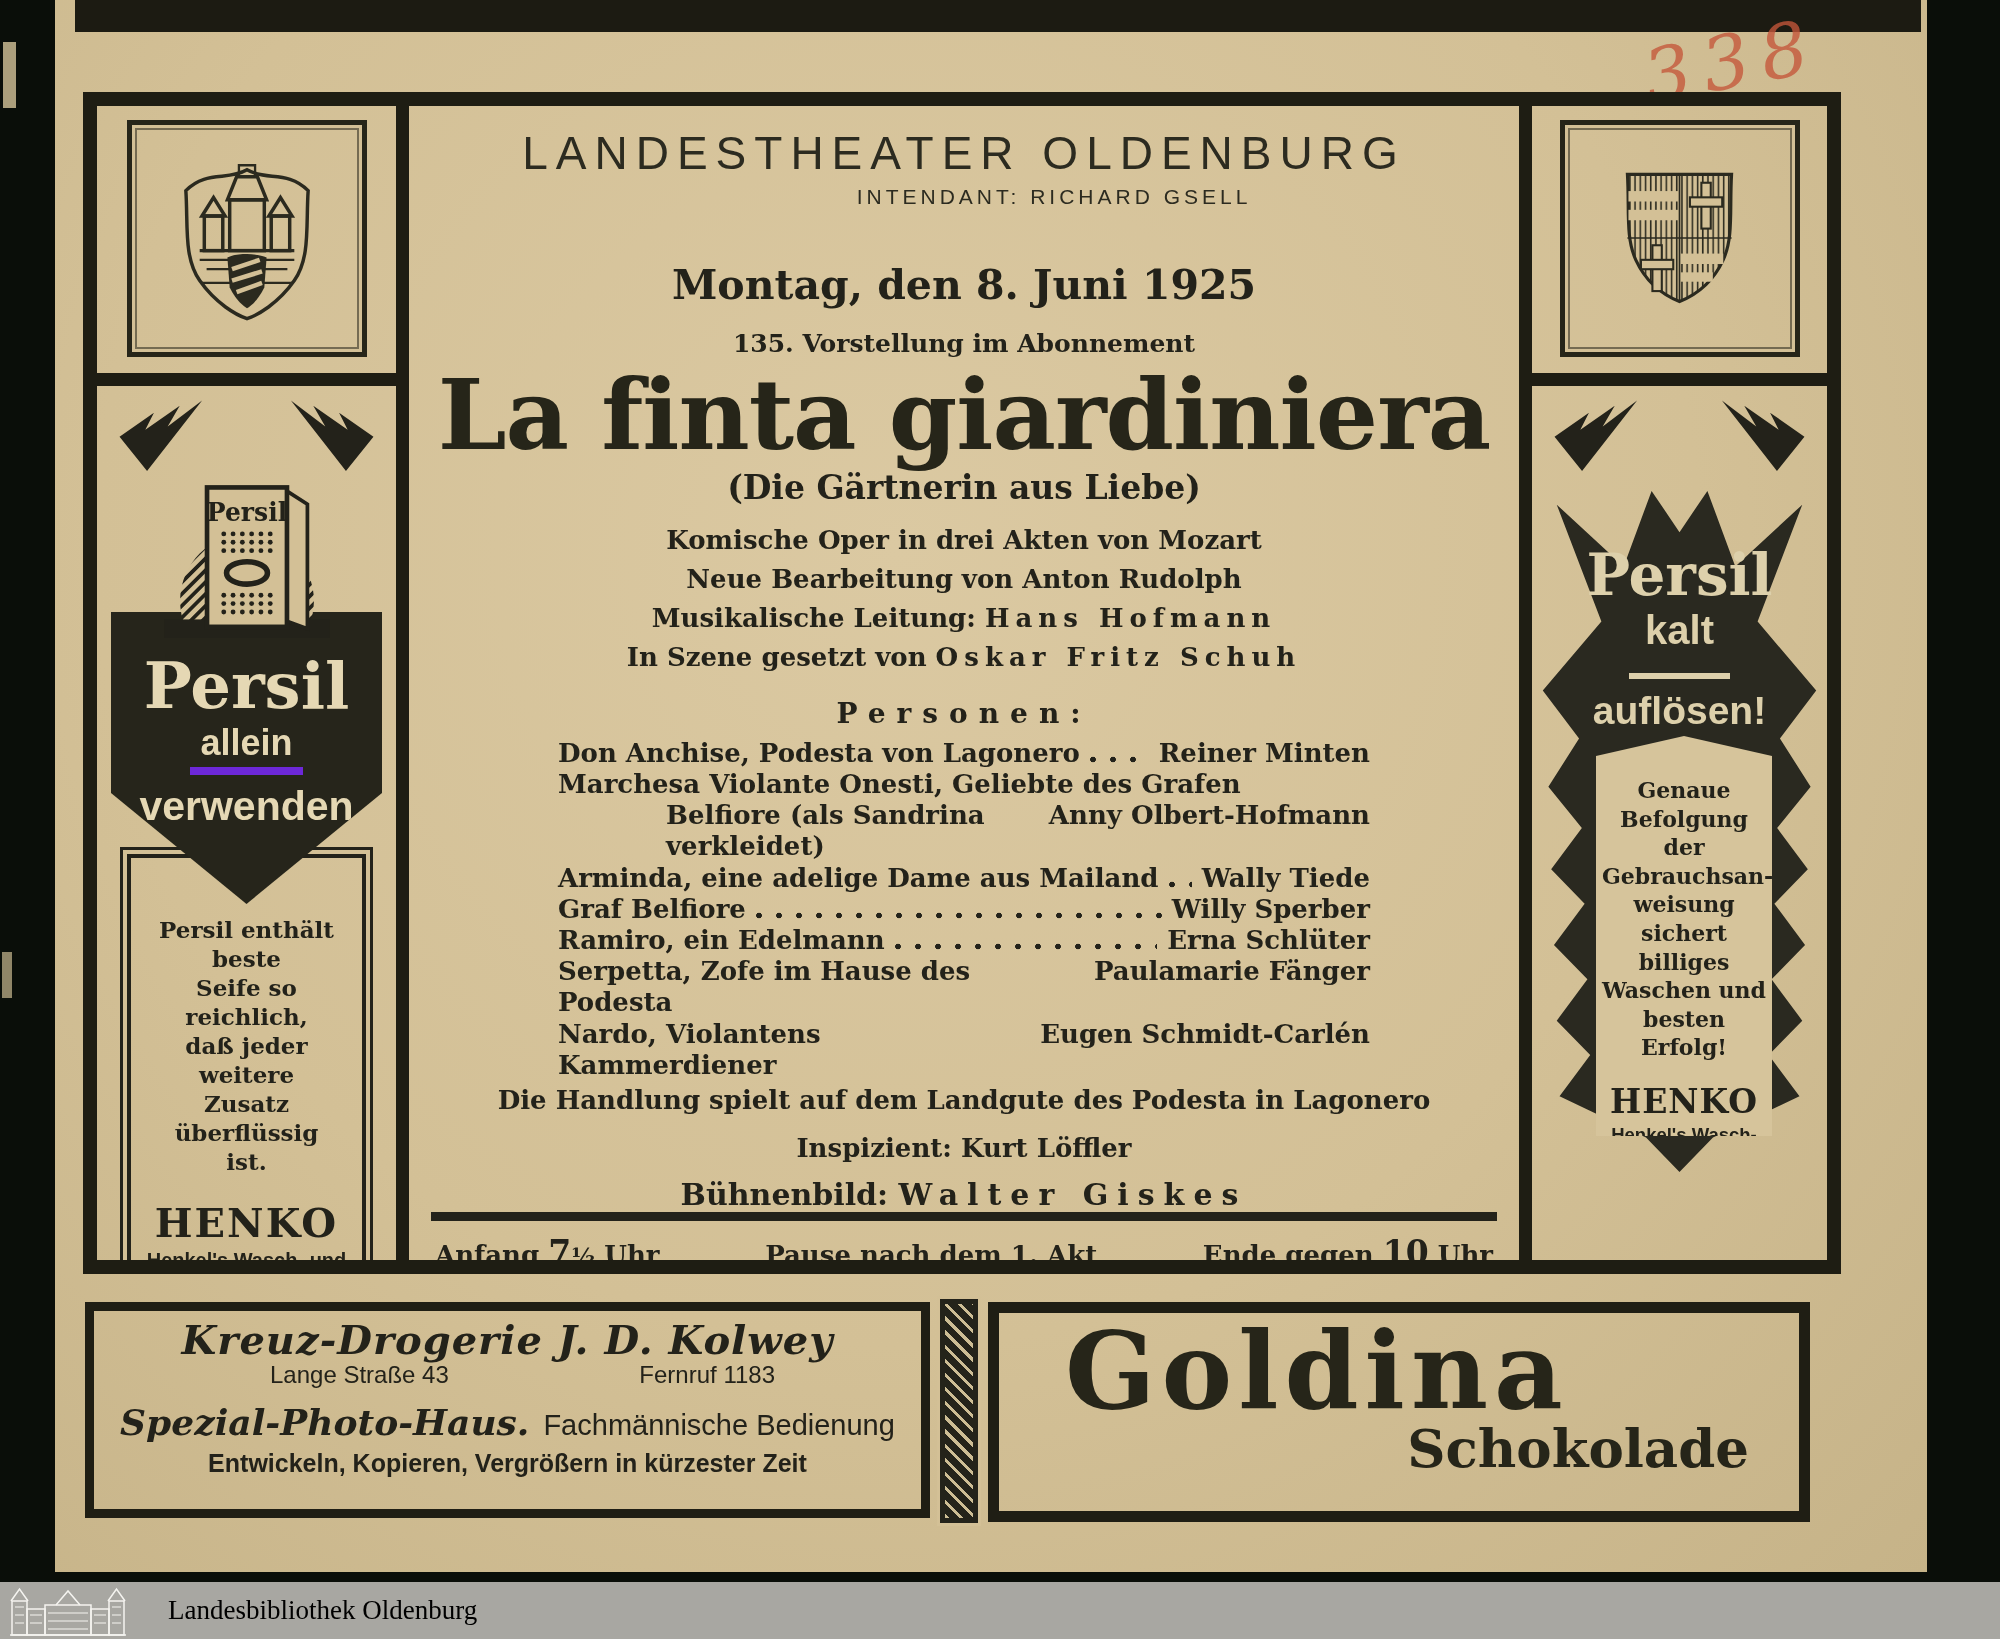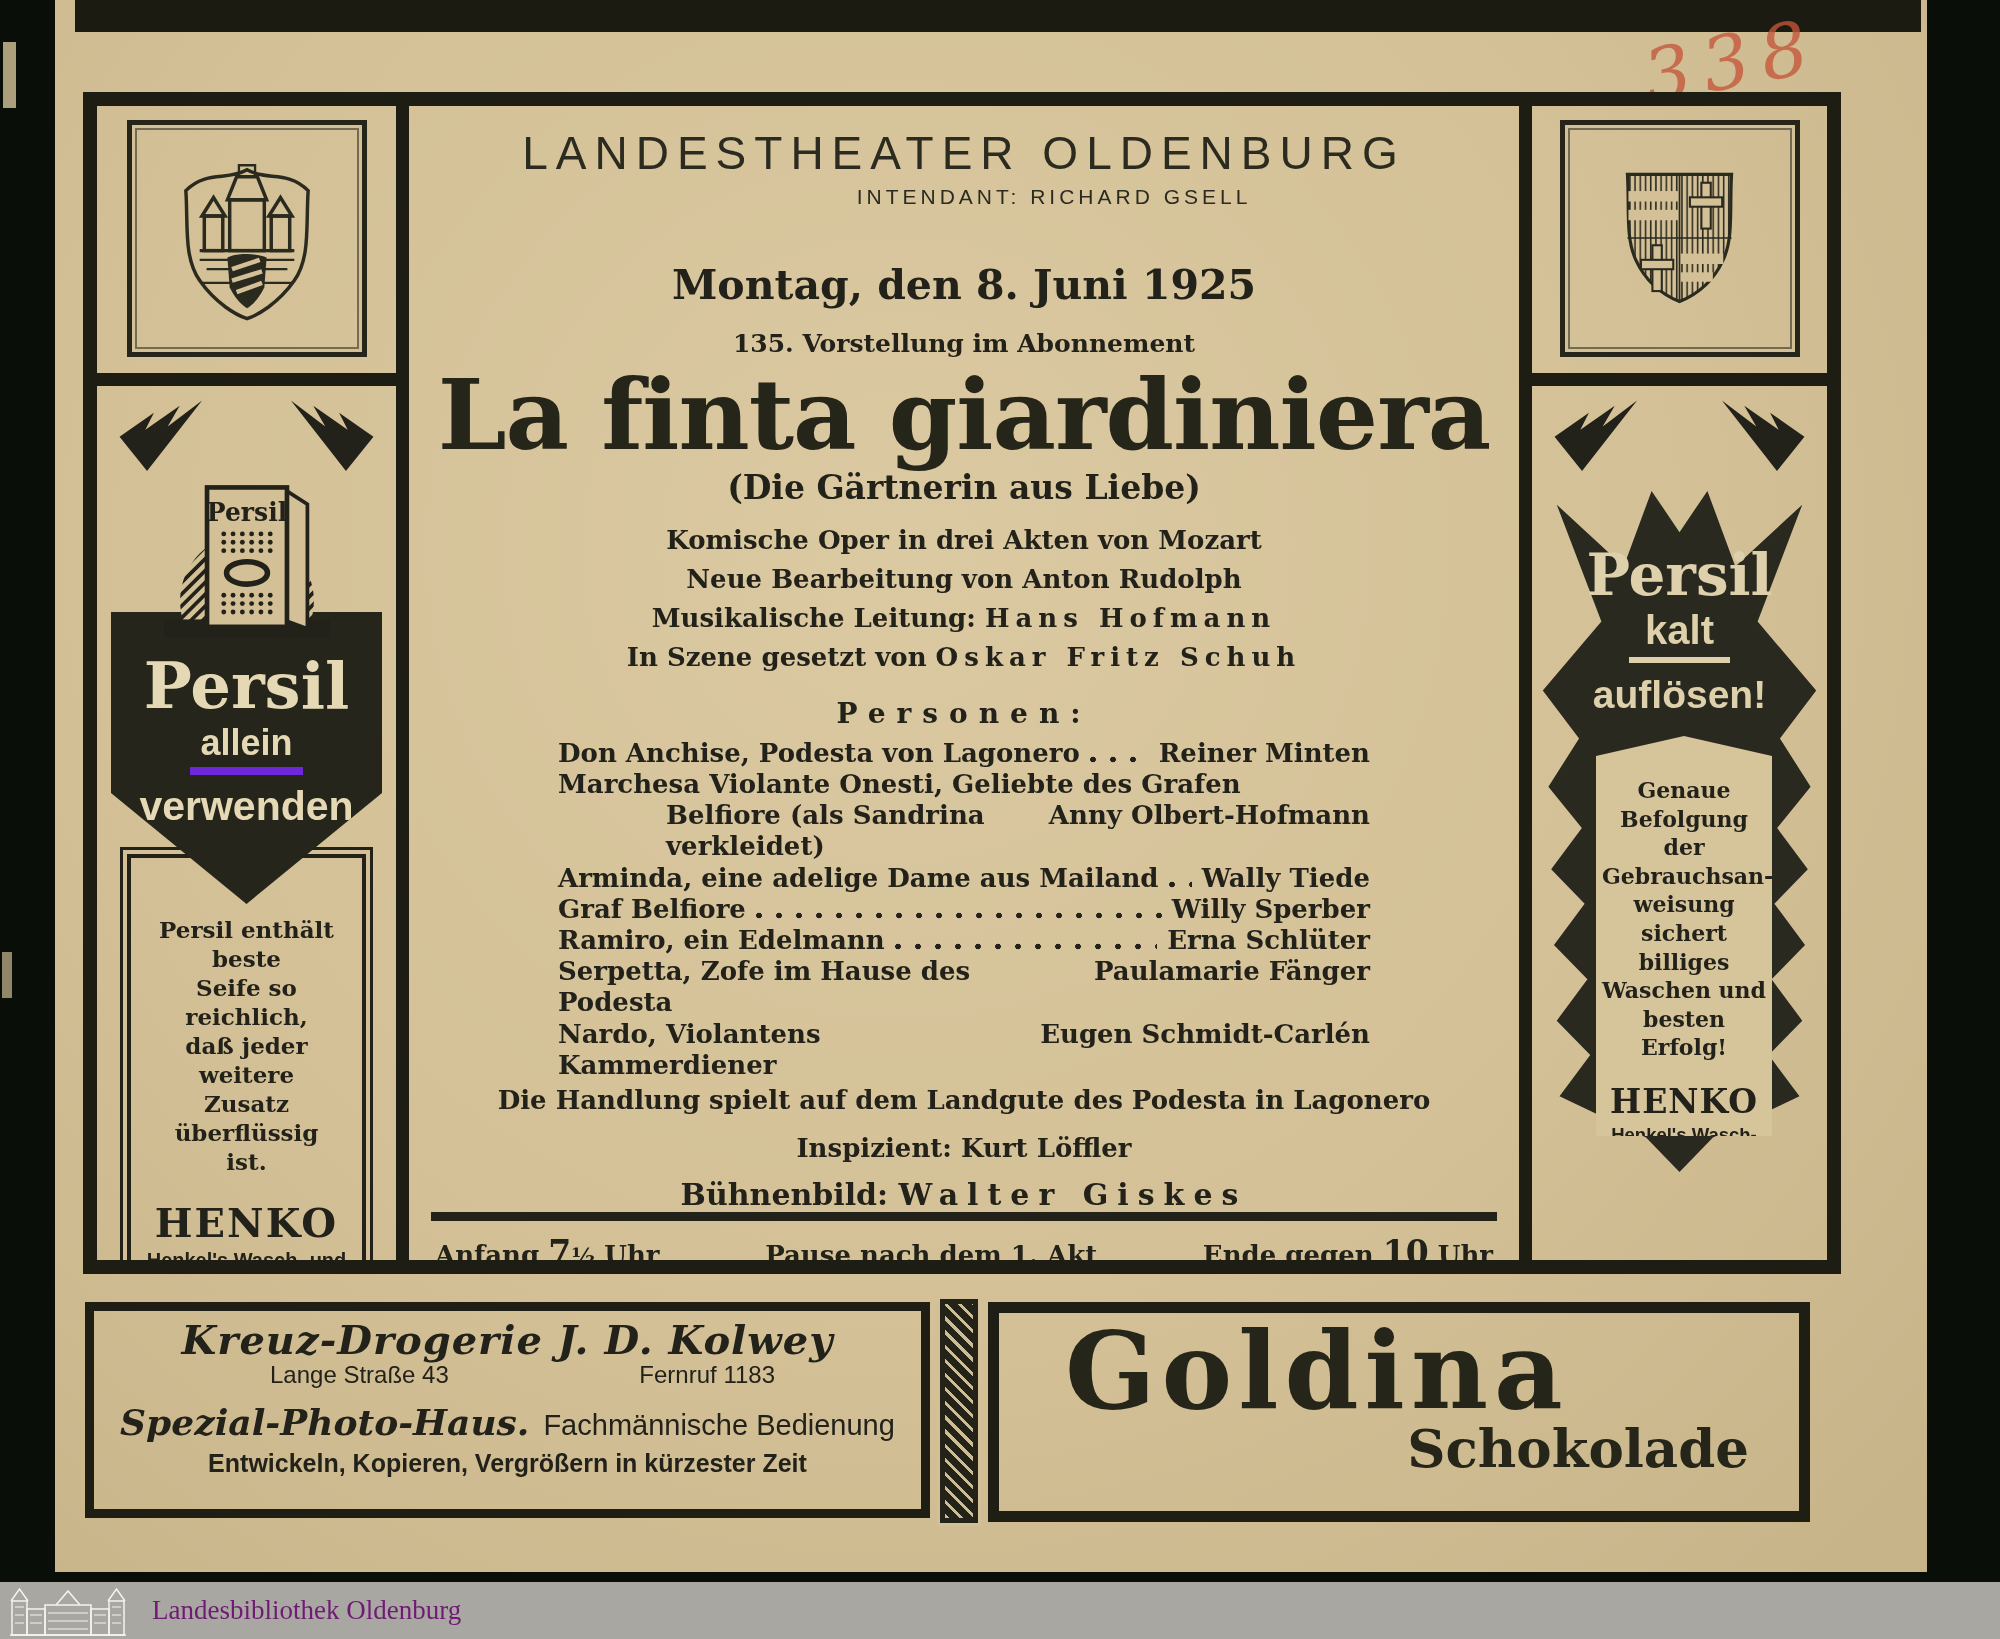--- a/index.html
+++ b/index.html
@@ -85,21 +85,21 @@
   
   .starburst { position:relative; margin:6px 8px 0; height:688px; }
   .sb-shape { position:absolute; inset:0; background:#2a2920;
       clip-path:polygon(6% 3%,30% 12%,40% 1%,50% 7%,60% 1%,70% 12%,94% 3%,78% 20%,99% 30%,86% 37%,
                         97% 44%,85% 50%,96% 56%,84% 61%,95% 67%,83% 72%,94% 78%,82% 83%,93% 89%,
                         62% 95%,50% 100%,38% 95%,7% 89%,18% 83%,6% 78%,17% 72%,5% 67%,16% 61%,
                         4% 56%,15% 50%,3% 44%,14% 37%,1% 30%,22% 20%); }
   .sb-text { position:absolute; top:62px; left:0; right:0; text-align:center; color:#ddd0ab; z-index:2; }
   .sb-text .s1 { font-size:58px; font-weight:bold; line-height:1; }
   .sb-text .s2 { display:inline-block; font-family:"Liberation Sans",sans-serif; font-weight:bold;
-                 font-size:40px; border-bottom:6px solid #ddd0ab; padding:0 16px 4px; margin-top:4px; }
+                 font-size:40px; border-bottom:6px solid #ddd0ab; padding:0 16px 20px; margin-top:4px; }
   .sb-text .s3 { font-family:"Liberation Sans",sans-serif; font-weight:bold; font-size:39px; margin-top:10px; }
   .cream-panel { position:absolute; left:56px; width:176px; top:252px; bottom:36px; z-index:2;
                  background:#d6c49b; clip-path:polygon(0 5%,50% 0,100% 5%,100% 100%,0 100%);
                  text-align:center; padding:40px 6px 10px; }
   .cp-body { font-size:22px; font-weight:bold; line-height:1.3; white-space:pre-line; }
   .cp-henko-title { margin-top:20px; font-size:33px; font-weight:bold; letter-spacing:1px; }
   .cp-henko-body { font-family:"Liberation Sans",sans-serif; font-size:18.5px; font-weight:bold;
                    line-height:1.26; white-space:pre-line; margin-top:2px; }
 
   
@@ -121,21 +121,21 @@
   .goldina { position:absolute; left:933px; top:1302px; width:822px; height:220px;
              border:11px solid #1f1e14; padding:4px 24px; }
   .g-name { font-size:106px; font-weight:bold; letter-spacing:6px; line-height:1.02; margin-left:42px;
             color:#262519; }
   .g-product { font-size:53px; font-weight:bold; text-align:right; margin:-8px 26px 0 0; color:#262519; }
 
   
   .footer { position:absolute; left:0; bottom:0; width:2000px; height:57px; background:#a8a7a2;
             display:flex; align-items:center; }
   .f-logo { margin-left:8px; flex:0 0 auto; }
-  .f-text { margin-left:24px; font-family:"Liberation Serif",serif; font-size:27px; color:#701a75; }
+  .f-text { margin-left:40px; font-family:"Liberation Serif",serif; font-size:27px; color:#000000; }
 </style>
 </head>
 <body>
 
 <div class="stage">
   <div class="sliver"></div>
 
   <div class="paper">
     <div class="top-border-bar"></div>
     <div class="handwritten">338</div>

